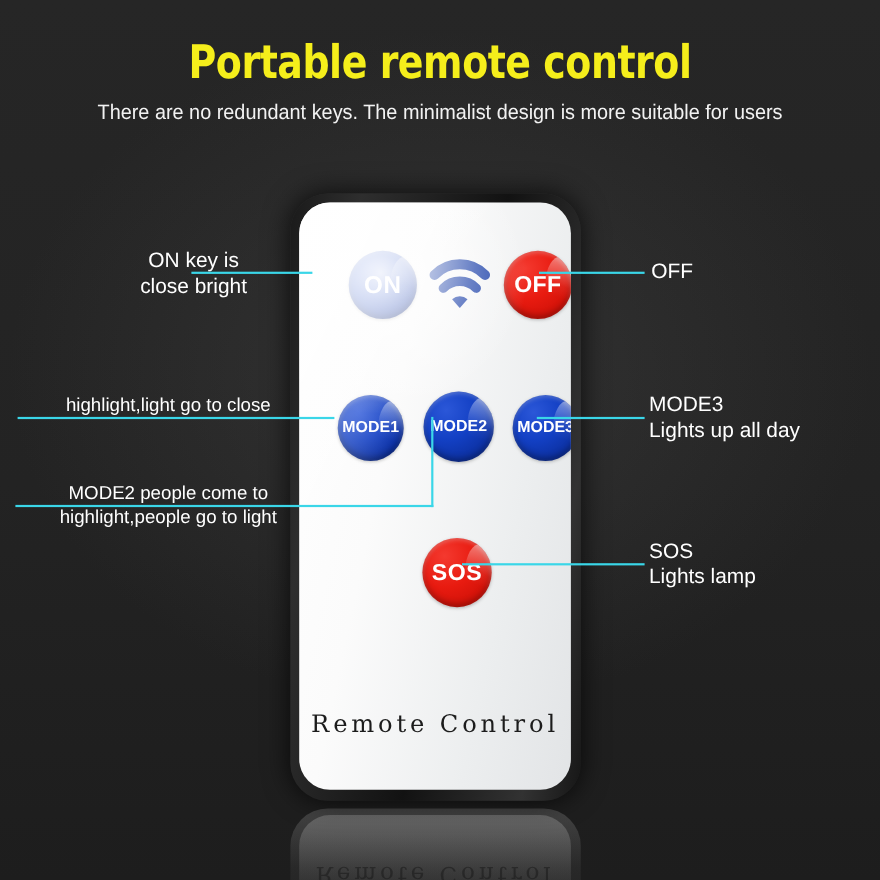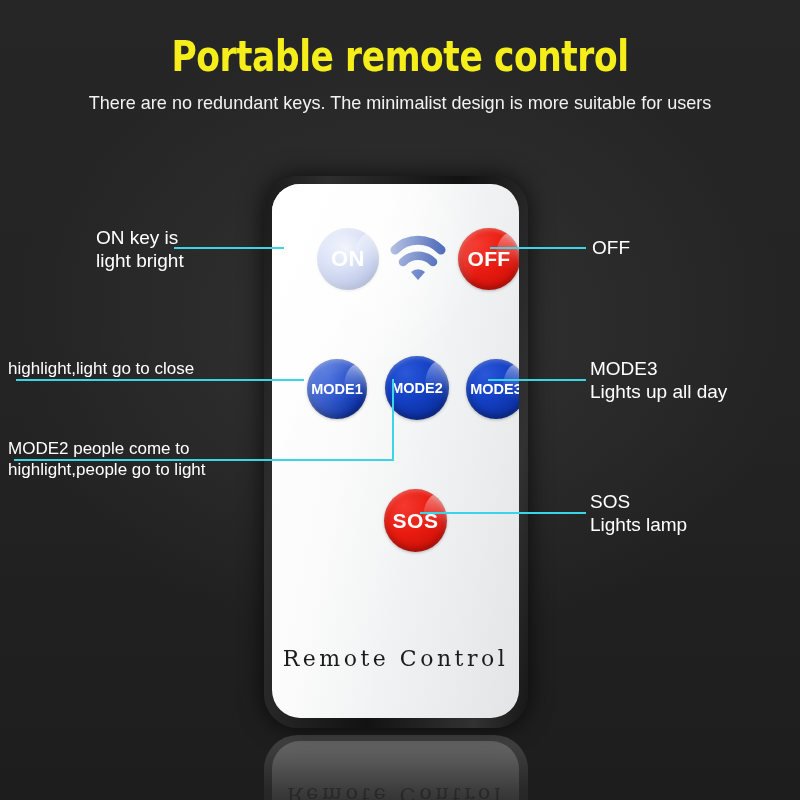--- a/index.html
+++ b/index.html
@@ -198,21 +198,21 @@
   
   .label {
     position: absolute;
     color: #ffffff;
     font-size: 19px;
     line-height: 23px;
     z-index: 6;
     white-space: nowrap;
   }
   .label.small { font-size: 17px; line-height: 21px; }
-  .label.c { }
+  .label.c { text-align: center; }
   .label.l { text-align: left; }
 </style>
 </head>
 <body>
 
 <div id="stage">
 
   <div class="header">
     <h1 class="title">Portable remote control</h1>
     <p class="subtitle">There are no redundant keys. The minimalist design is more suitable for users</p>
@@ -267,21 +267,21 @@
   </div>
 
   <div class="reflection">
     <div class="reflection-inner">
       <div class="reflection-brand">Remote Control</div>
     </div>
   </div>
 
   <div class="label c" style="left:96px; top:226px; width:160px;">
     <div>ON key is</div>
-    <div>light bright</div>
+    <div>close bright</div>
   </div>
 
   <div class="label l" style="left:592px; top:236px;">
     <div>OFF</div>
   </div>
 
   <div class="label small c" style="left:8px; top:358px; width:290px;">
     <div>highlight,light go to close</div>
   </div>
 

